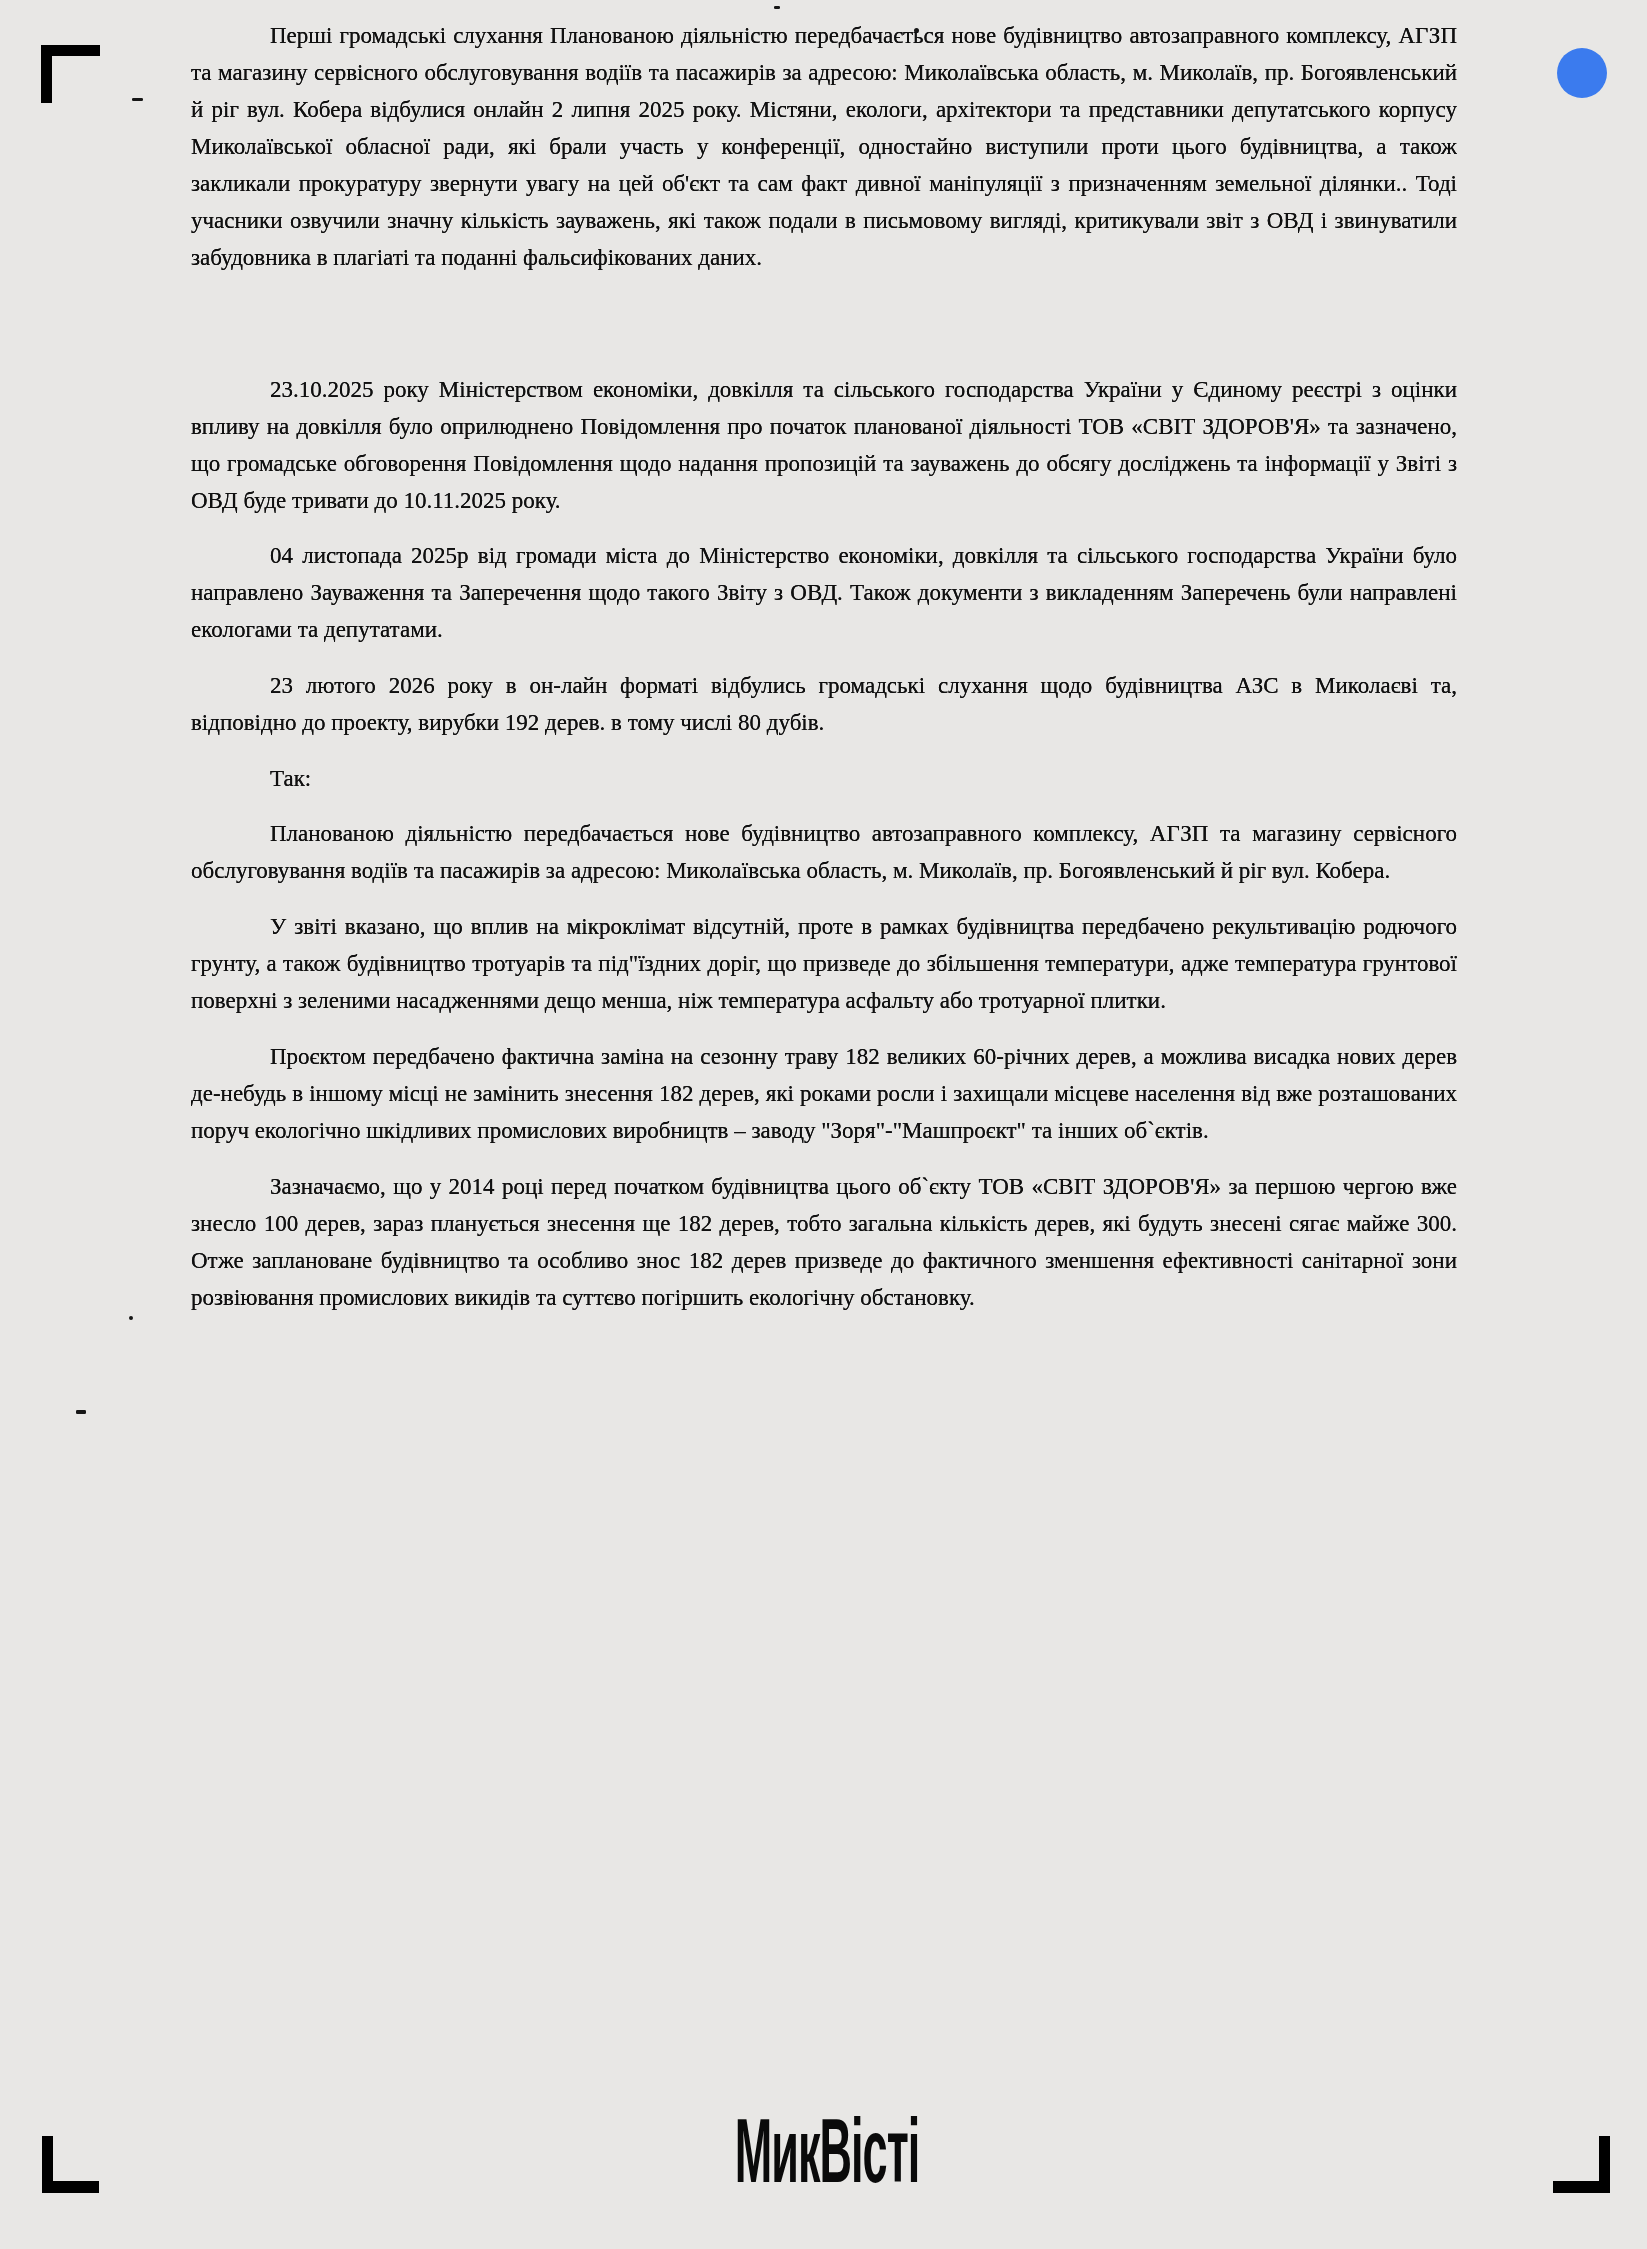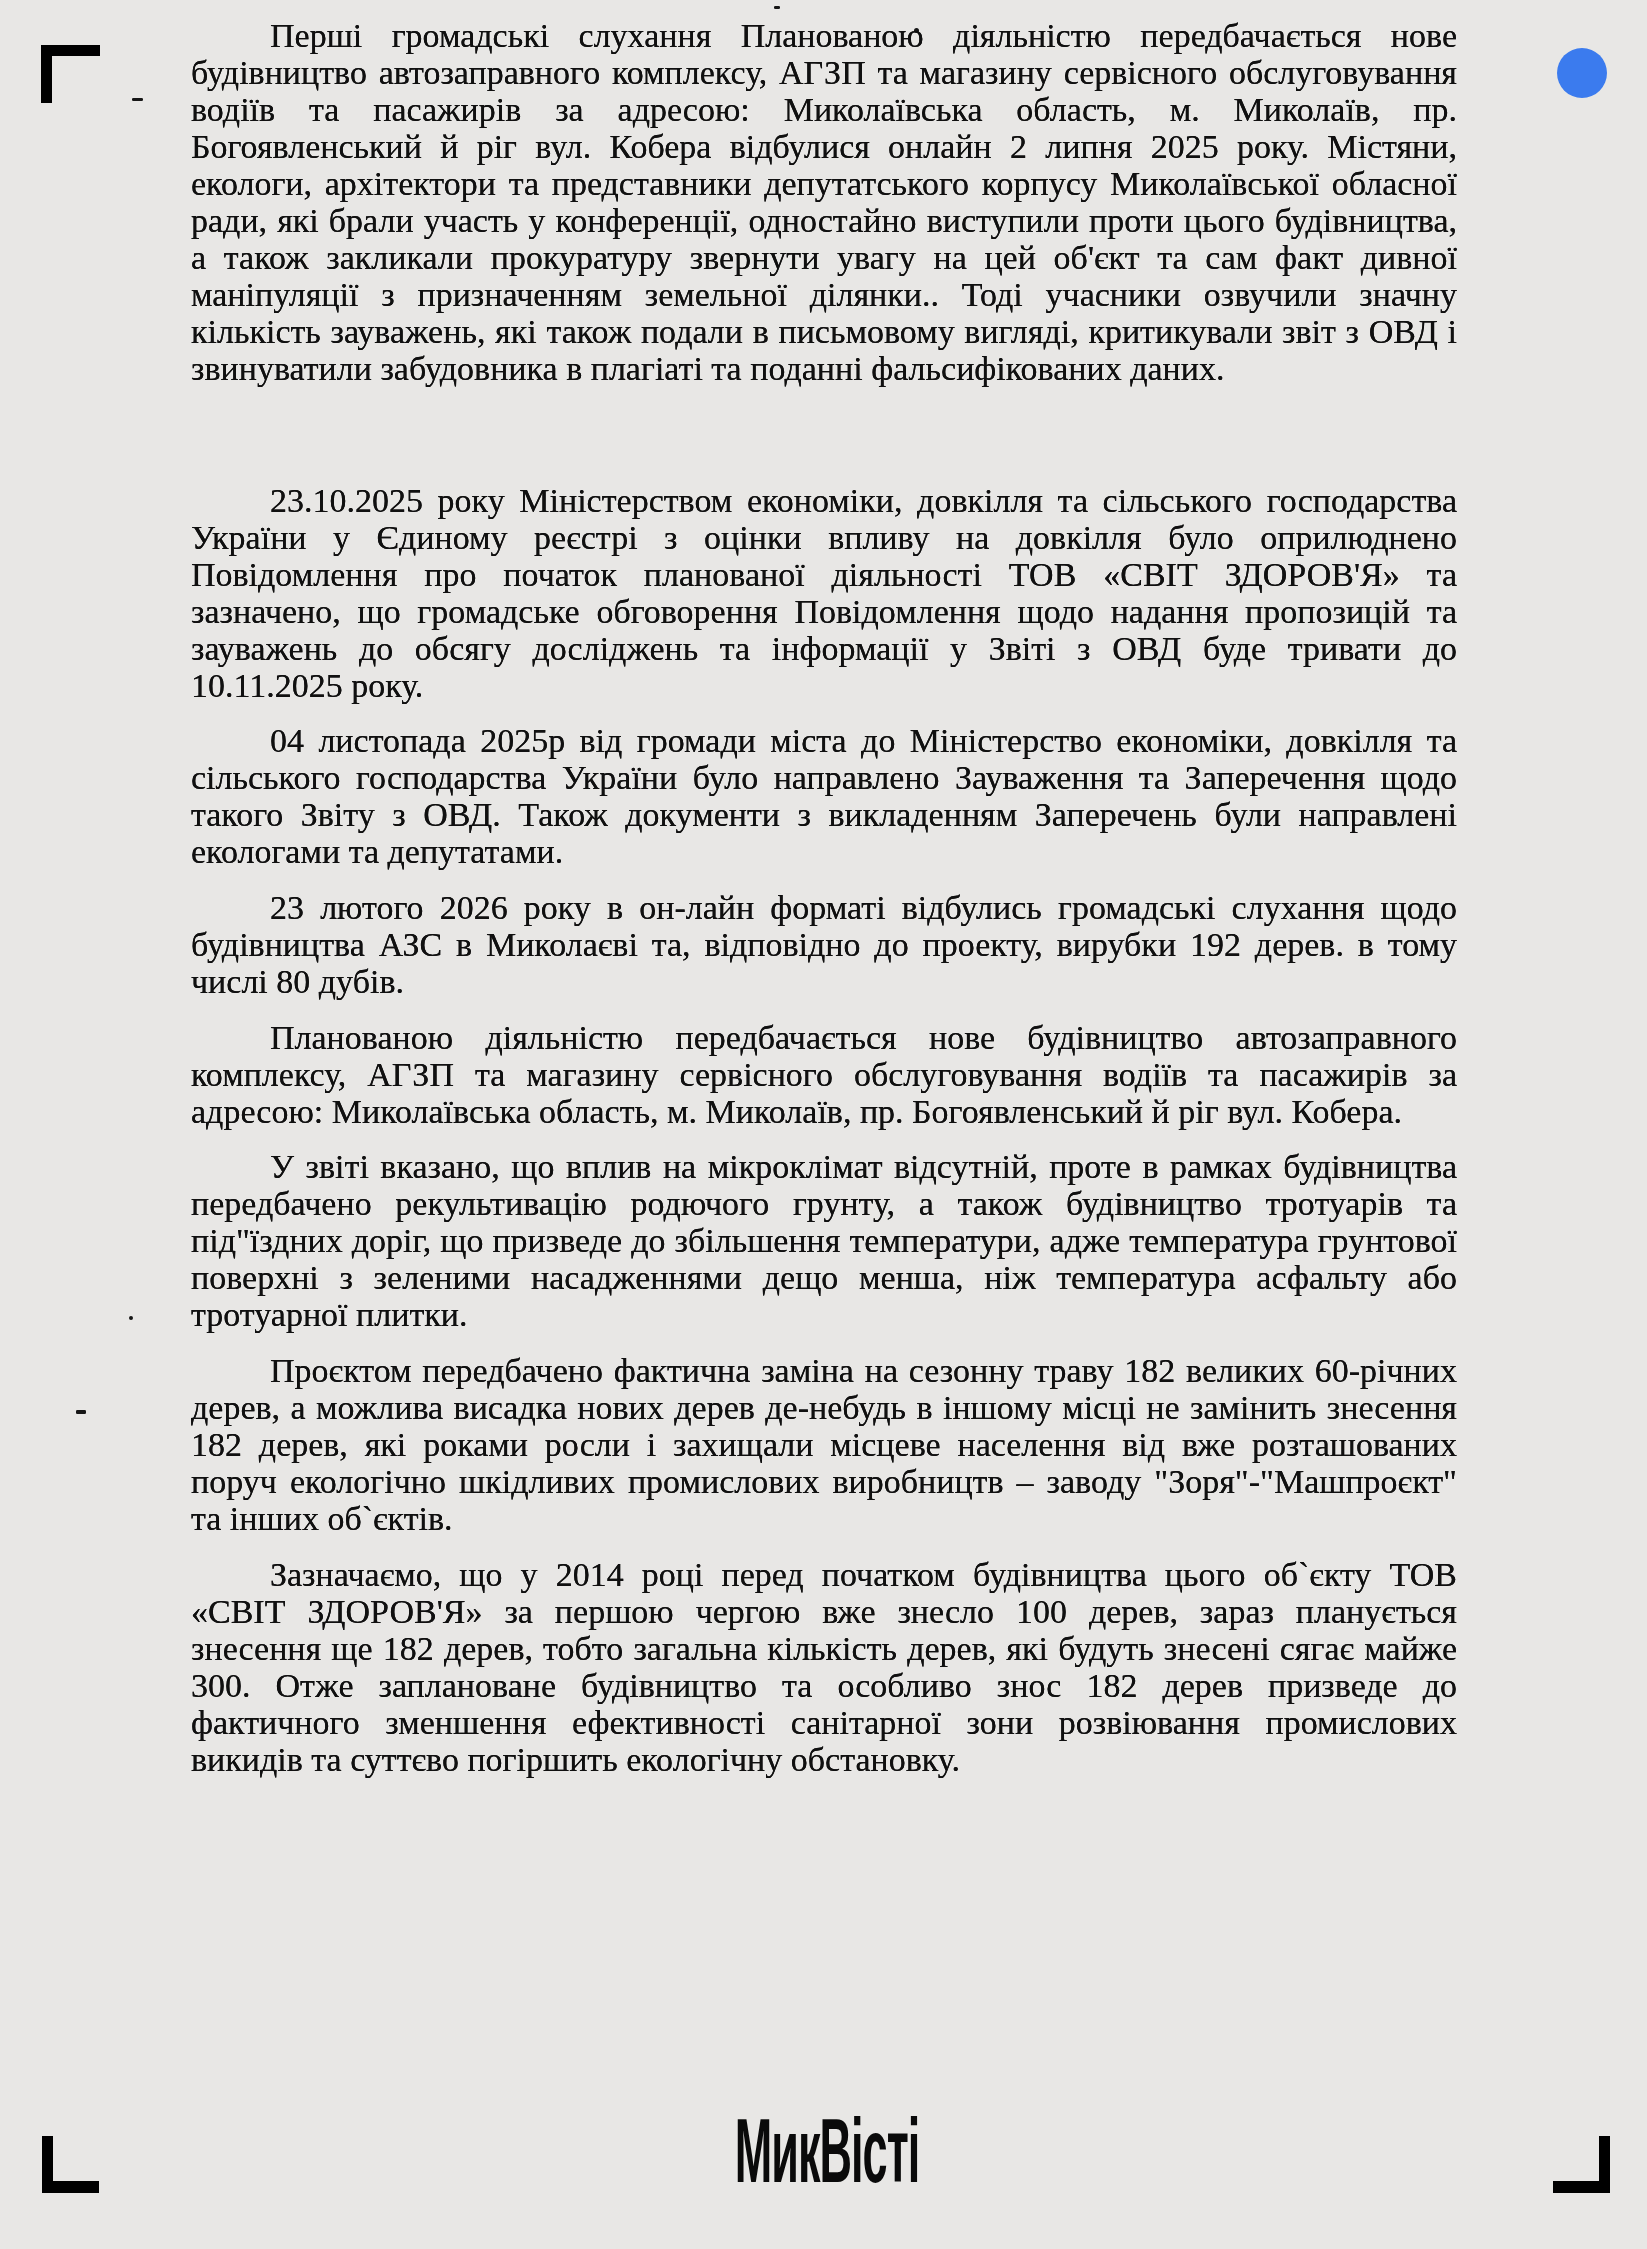--- a/index.html
+++ b/index.html
@@ -16,21 +16,21 @@
     font-family: "Liberation Serif", "DejaVu Serif", serif;
     overflow: hidden;
   }
 
   
   .textblock {
     position: absolute;
     left: 191px;
     top: 16.7px;
     width: 1266px;
-    font-size: 34px;
+    font-size: 23px;
     line-height: 37px;
     text-align: justify;
     text-shadow: 0 0 0.4px currentColor; 
   }
   .textblock p {
     margin: 18.7px 0 0 0;
     text-indent: 79px;
   }
   .textblock p.first {
     margin-top: 0;
@@ -114,20 +114,21 @@
 <div class="artifact a2"></div>
 <div class="artifact a3"></div>
 <div class="artifact a4"></div>
 <div class="artifact a5"></div>
 
 <div class="textblock">
   <p class="first">Перші громадські слухання Планованою діяльністю передбачається нове будівництво автозаправного комплексу, АГЗП та магазину сервісного обслуговування водіїв та пасажирів за адресою: Миколаївська область, м. Миколаїв, пр. Богоявленський й ріг вул. Кобера відбулися онлайн 2 липня 2025 року. Містяни, екологи, архітектори та представники депутатського корпусу Миколаївської обласної ради, які брали участь у конференції, одностайно виступили проти цього будівництва, а також закликали прокуратуру звернути увагу на цей об'єкт та сам факт дивної маніпуляції з призначенням земельної ділянки.. Тоді учасники озвучили значну кількість зауважень, які також подали в письмовому вигляді, критикували звіт з ОВД і звинуватили забудовника в плагіаті та поданні фальсифікованих даних.</p>
   <p class="section-gap">23.10.2025 року Міністерством економіки, довкілля та сільського господарства України у Єдиному реєстрі з оцінки впливу на довкілля було оприлюднено Повідомлення про початок планованої діяльності ТОВ «СВІТ ЗДОРОВ'Я» та зазначено, що громадське обговорення Повідомлення щодо надання пропозицій та зауважень до обсягу досліджень та інформації у Звіті з ОВД буде тривати до 10.11.2025 року.</p>
   <p>04 листопада 2025р від громади міста до Міністерство економіки, довкілля та сільського господарства України було направлено Зауваження та Заперечення щодо такого Звіту з ОВД. Також документи з викладенням Заперечень були направлені екологами та депутатами.</p>
   <p>23 лютого 2026 року в он-лайн форматі відбулись громадські слухання щодо будівництва АЗС в Миколаєві та, відповідно до проекту, вирубки 192 дерев. в тому числі 80 дубів.</p>
+  <p>Так:</p>
   <p>Планованою діяльністю передбачається нове будівництво автозаправного комплексу, АГЗП та магазину сервісного обслуговування водіїв та пасажирів за адресою: Миколаївська область, м. Миколаїв, пр. Богоявленський й ріг вул. Кобера.</p>
   <p>У звіті вказано, що вплив на мікроклімат відсутній, проте в рамках будівництва передбачено рекультивацію родючого грунту, а також будівництво тротуарів та під"їздних доріг, що призведе до збільшення температури, адже температура грунтової поверхні з зеленими насадженнями дещо менша, ніж температура асфальту або тротуарної плитки.</p>
   <p>Проєктом передбачено фактична заміна на сезонну траву 182 великих 60-річних дерев, а можлива висадка нових дерев де-небудь в іншому місці не замінить знесення 182 дерев, які роками росли і захищали місцеве населення від вже розташованих поруч екологічно шкідливих промислових виробництв – заводу "Зоря"-"Машпроєкт" та інших об`єктів.</p>
   <p>Зазначаємо, що у 2014 році перед початком будівництва цього об`єкту ТОВ «СВІТ ЗДОРОВ'Я» за першою чергою вже знесло 100 дерев, зараз планується знесення ще 182 дерев, тобто загальна кількість дерев, які будуть знесені сягає майже 300. Отже заплановане будівництво та особливо знос 182 дерев призведе до фактичного зменшення ефективності санітарної зони розвіювання промислових викидів та суттєво погіршить екологічну обстановку.</p>
 </div>
 
 <div class="logo">МикВісті</div>
 
 
 </body></html>

